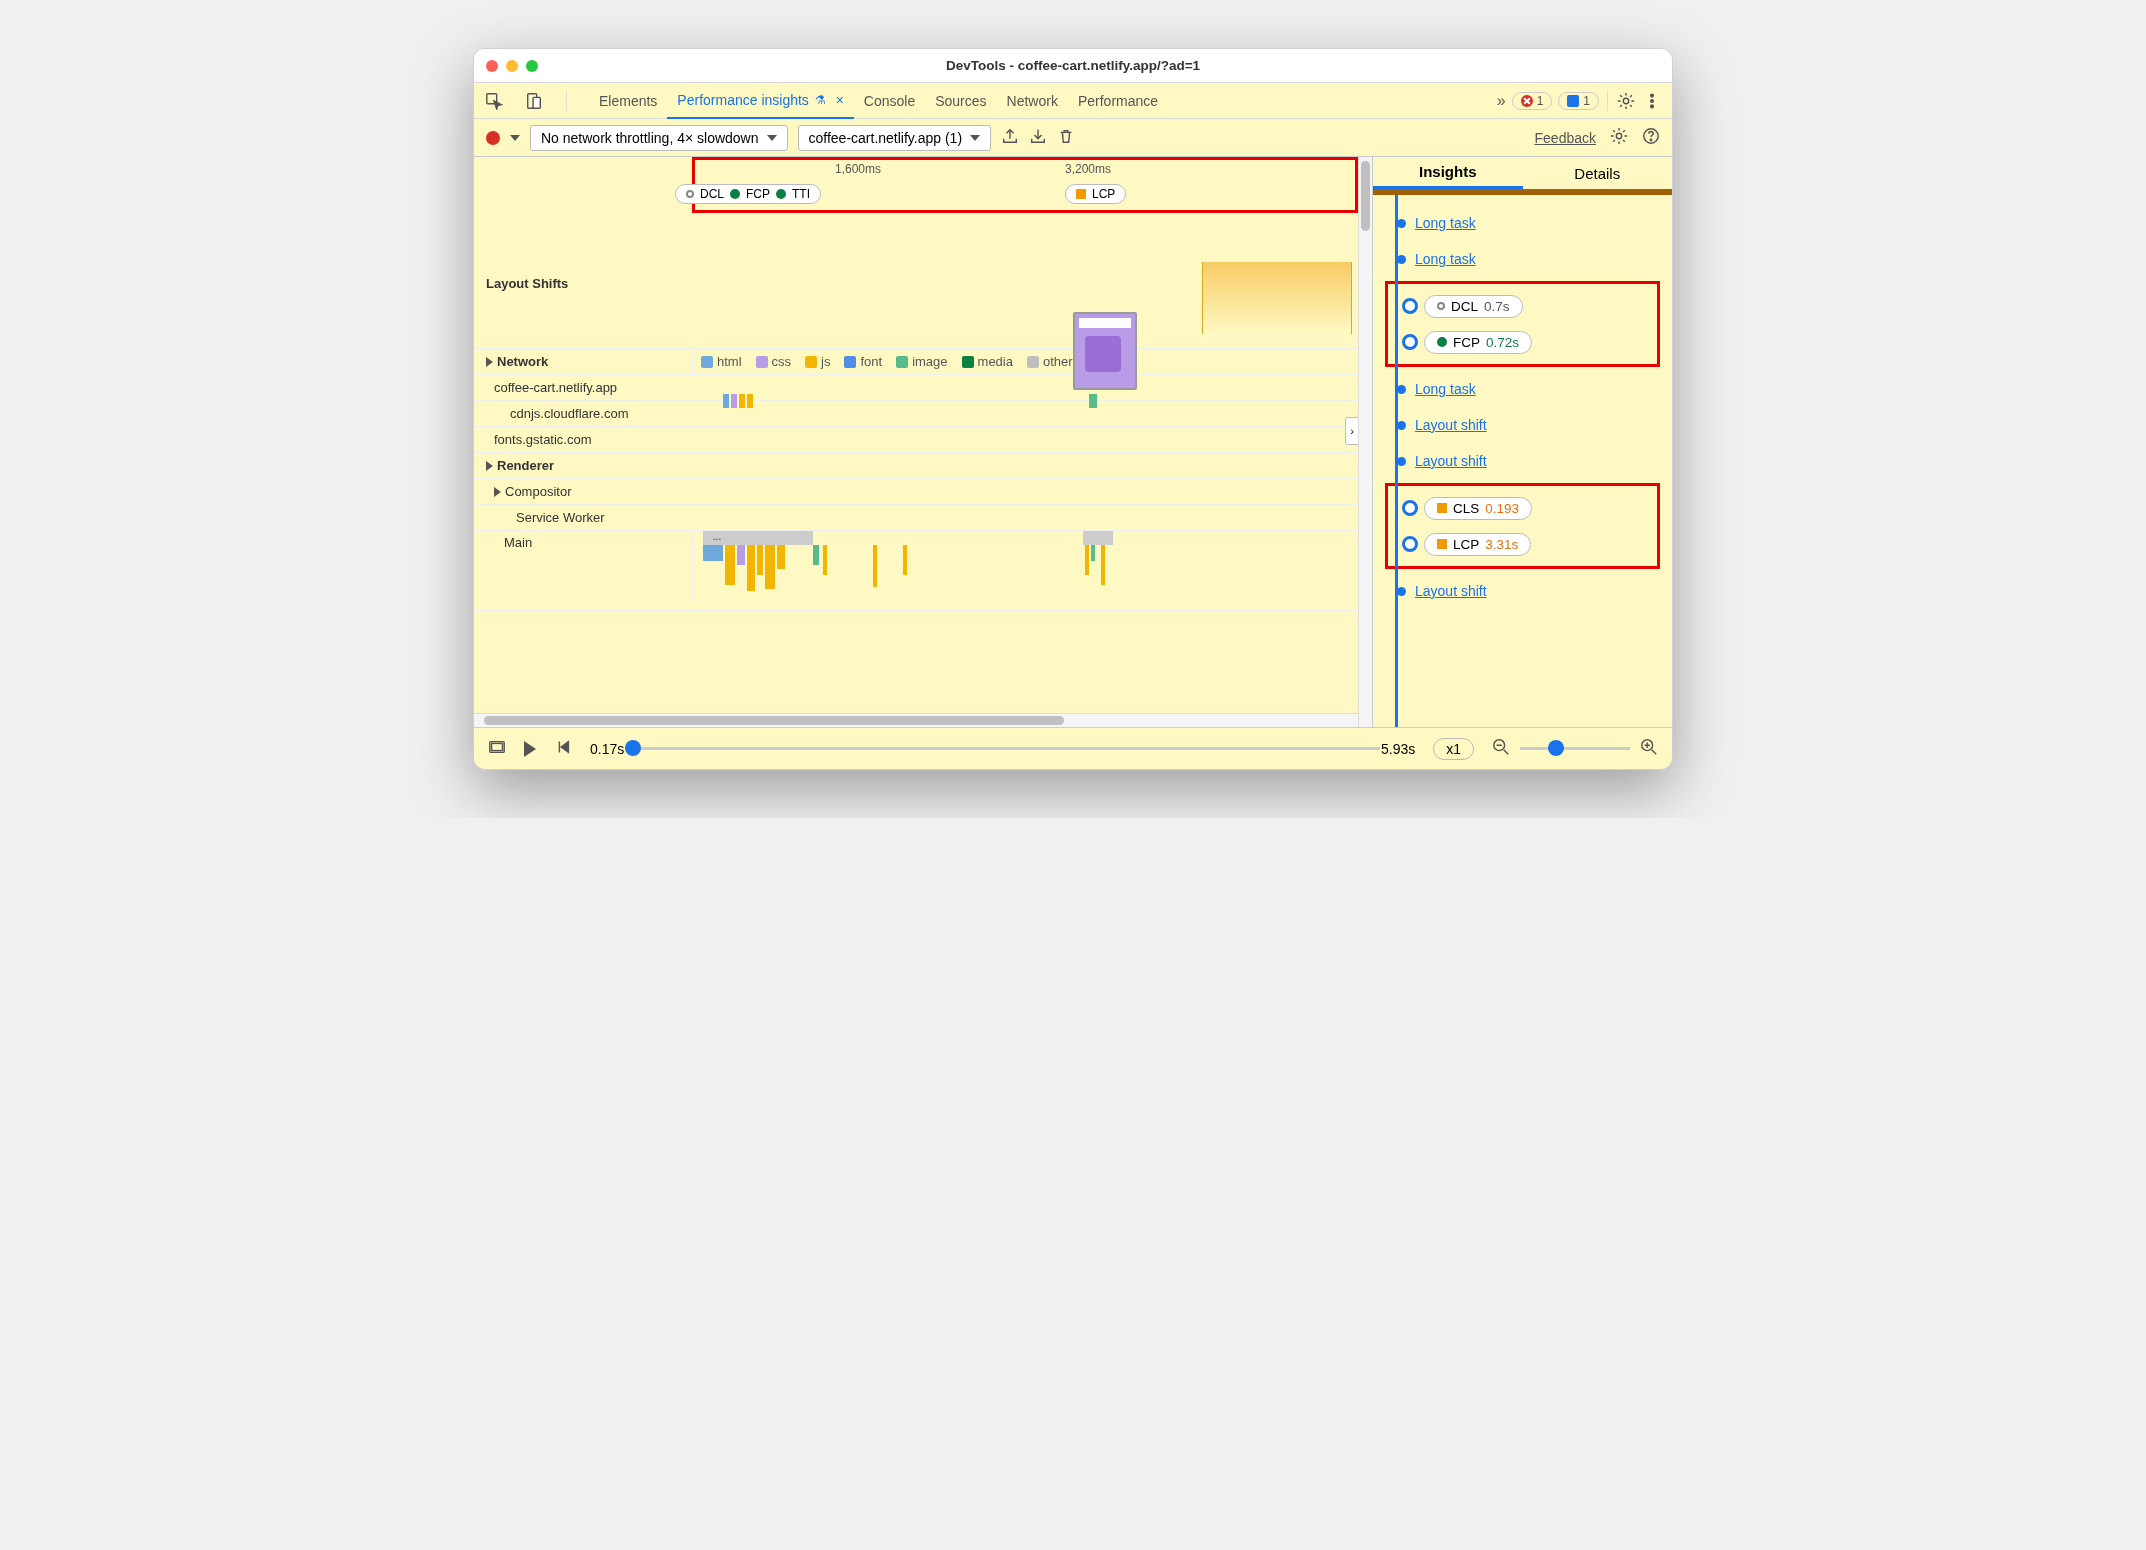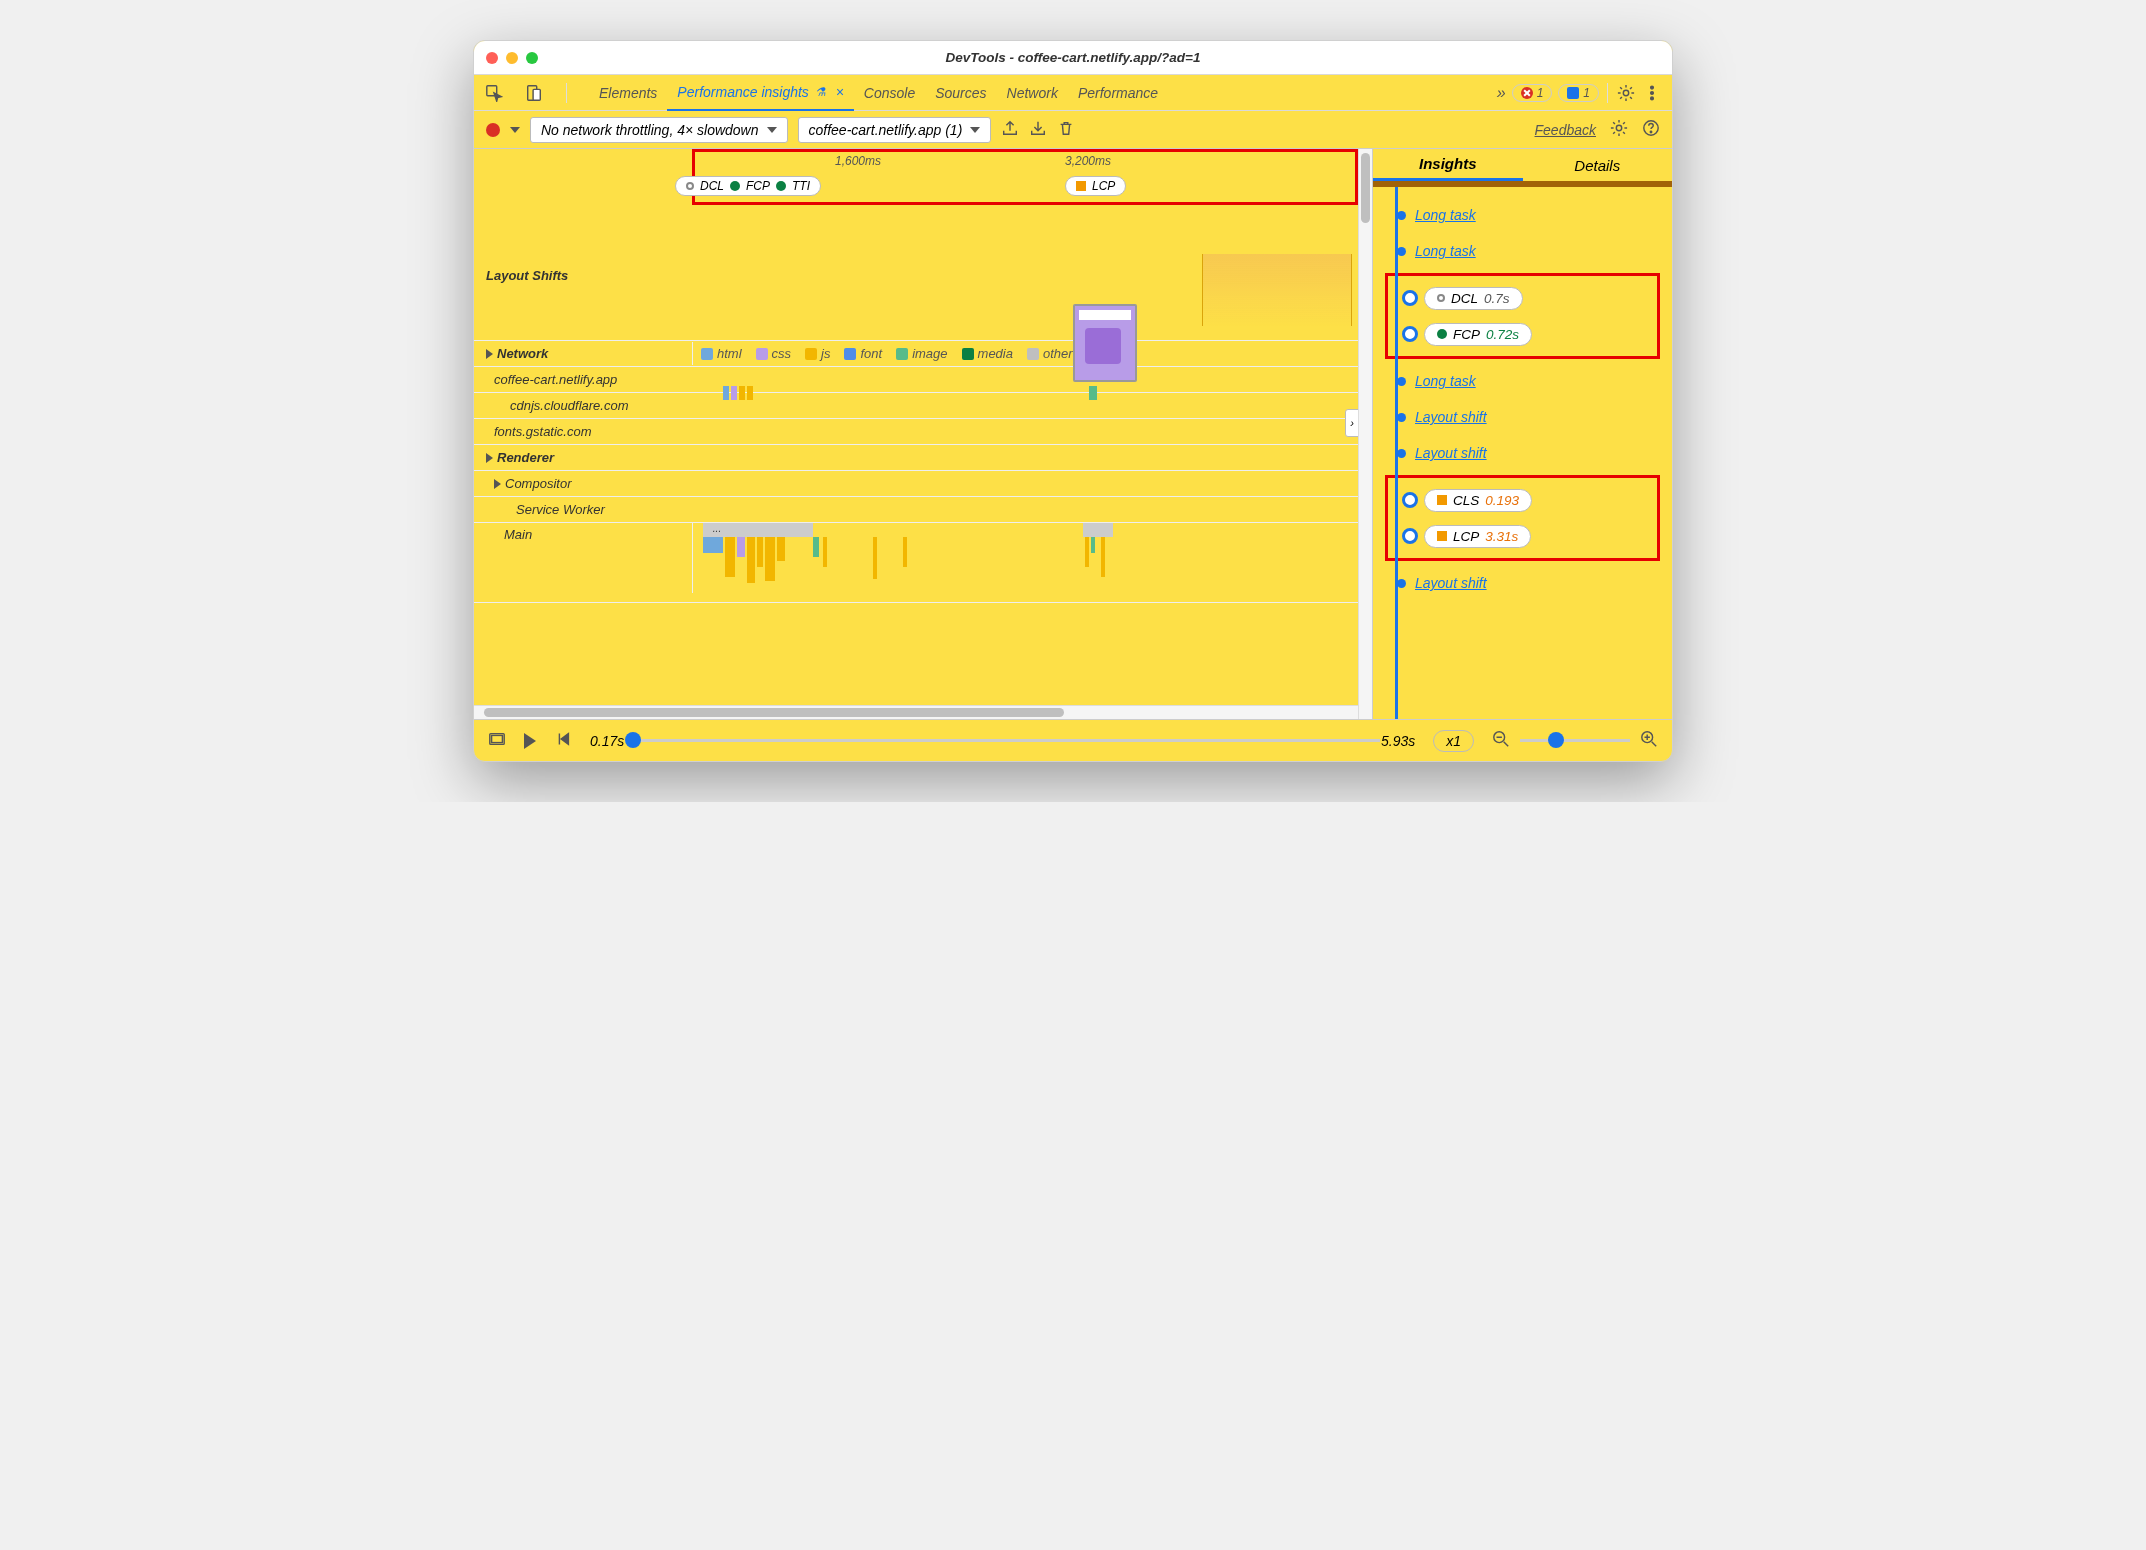--- a/index.html
+++ b/index.html
@@ -1,22 +1,21 @@
 <!DOCTYPE html>
 <html><head>
 <meta charset="utf-8">
 <style>
 * { box-sizing: border-box; margin: 0; padding: 0; font-family: -apple-system, "Helvetica Neue", Arial, sans-serif; }
 body { background: #f0f0f0; padding: 40px; }
 
 .window {
-  width: 1200px; margin: 0 auto; background: #fde047; border-radius: 12px;
+  width: 1200px; margin: 8px auto; background: #fef9c3; border-radius: 12px;
   box-shadow: 0 20px 60px rgba(0,0,0,0.35); overflow: hidden;
   border: 1px solid #d0d0d0;
-  font-style: italic;
 }
 
 
 .titlebar { height: 34px; display: flex; align-items: center; padding: 0 12px; border-bottom: 1px solid #d9d9d9; background: #fff; position: relative; }
 .traffic { display: flex; gap: 8px; }
 .tl { width: 12px; height: 12px; border-radius: 50%; }
 .tl.red { background: #ff5f57; } .tl.yellow { background: #febc2e; } .tl.green { background: #28c840; }
 .title { position: absolute; left: 0; right: 0; text-align: center; font-size: 13.5px; font-weight: 600; color: #333; pointer-events: none; }
 
 

